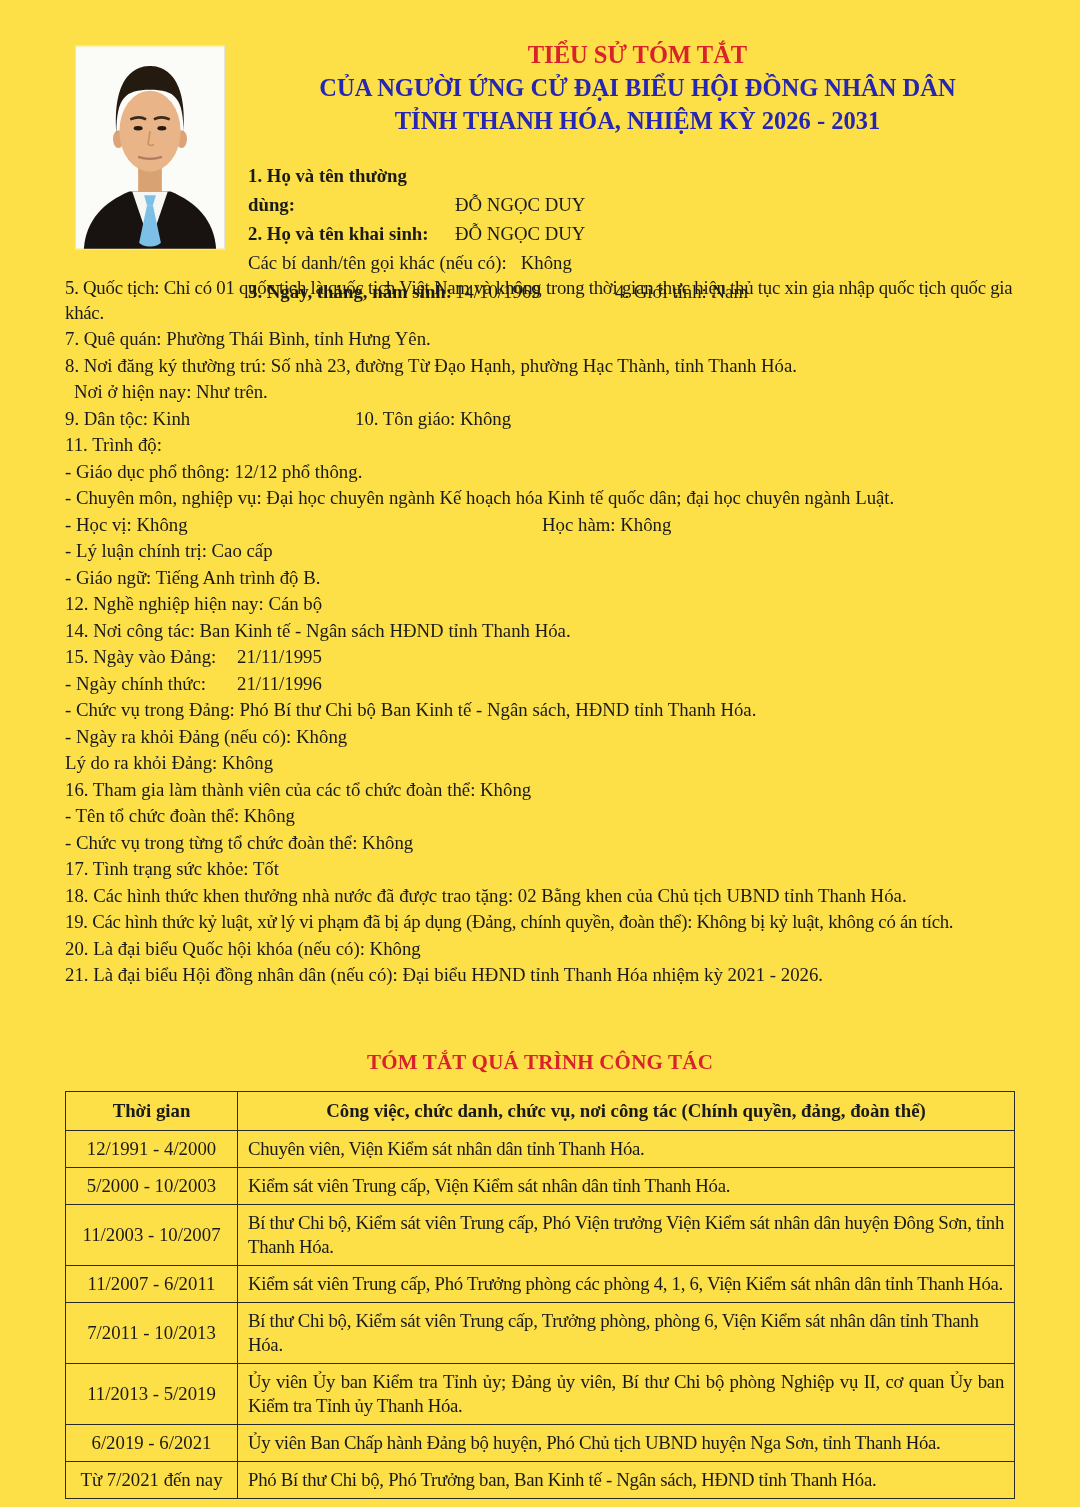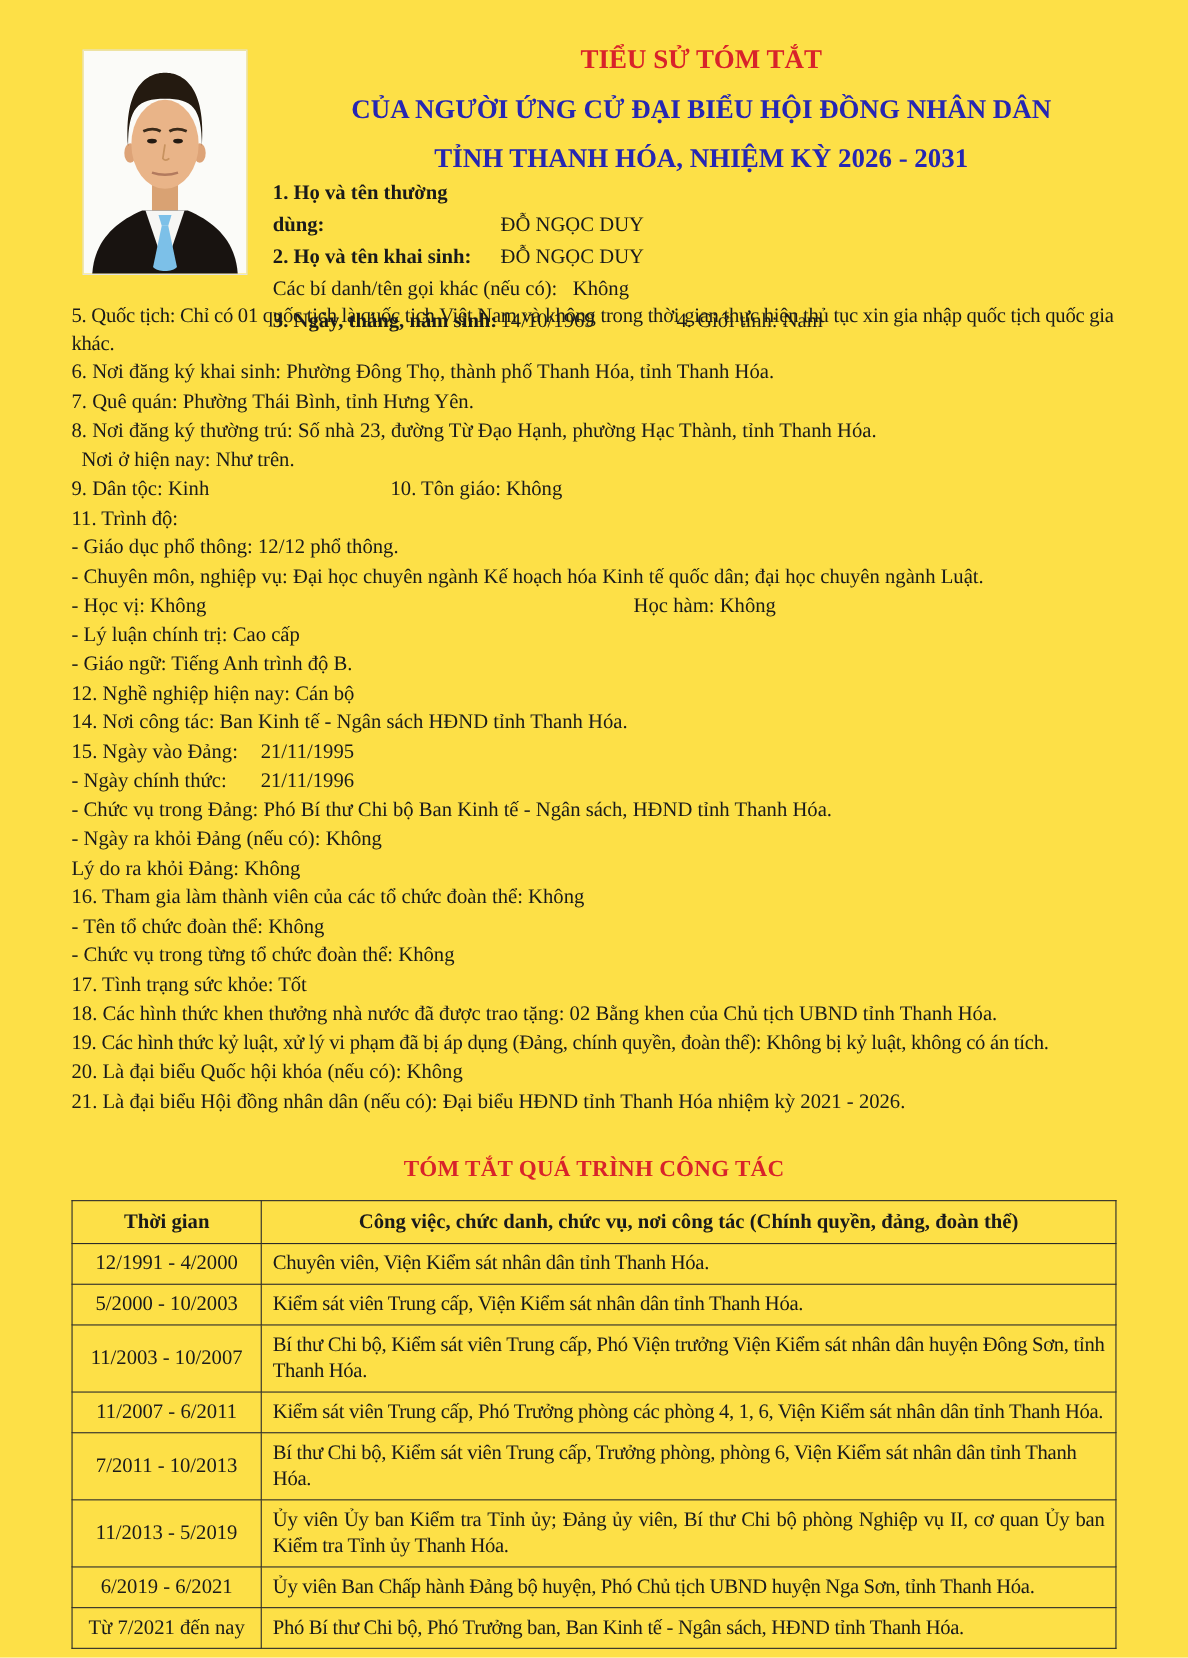--- a/index.html
+++ b/index.html
@@ -3,37 +3,37 @@
 <meta charset="utf-8">
 <style>
   html,body{margin:0;padding:0;background:#ffffff;}
   .page{
     position:relative;width:1080px;height:1507px;background:#fde047;overflow:hidden;
     font-family:"Liberation Serif","DejaVu Serif",serif;color:#1a1a1a;
   }
   
   .doc-header{position:absolute;left:225px;right:30px;top:38px;text-align:center;font-weight:bold;line-height:33px;}
   .doc-title{font-size:24.5px;color:#d8232a;}
-  .doc-subtitle{font-size:24.5px;color:#2626b2;margin-top:12px;}
+  .doc-subtitle{font-size:24.5px;color:#2626b2;}
   
   .photo{position:absolute;left:75px;top:45px;width:150px;height:205px;border:1px solid #e4e4e0;box-sizing:border-box;}
   .photo svg{display:block;width:100%;height:100%;}
   
   .intro{position:absolute;left:248px;top:161px;right:40px;font-size:18.8px;line-height:29px;}
   .intro .lbl{display:inline-block;width:207px;font-weight:bold;}
   .intro .val{display:inline-block;}
   .intro .val-w{display:inline-block;width:160px;}
   .intro .gap{margin-left:14px;}
   
   .main{position:absolute;left:65px;right:66px;top:276px;font-size:18.8px;}
   .main p{margin:0 0 2px 0;line-height:24.5px;position:relative;}
   .main p.indent{padding-left:9px;}
   .main p.tight{letter-spacing:-0.25px;}
   .main .col2-290{position:absolute;left:290px;top:0;}
-  .main .col2-497{position:absolute;left:511px;top:0;}
+  .main .col2-497{position:absolute;left:477px;top:0;}
   .main .col2-172{position:absolute;left:172px;top:0;}
   
   .section-title{position:absolute;left:0;right:0;top:1050px;margin:0;text-align:center;
     font-size:21px;font-weight:bold;color:#d8232a;letter-spacing:0.2px;}
   table.work{position:absolute;left:65px;top:1091px;width:950px;border-collapse:collapse;
     font-size:18.8px;}
   table.work th,table.work td{border:1.5px solid #2b2b2b;padding:6px 10px;line-height:24px;vertical-align:middle;}
   table.work th{font-weight:bold;text-align:center;padding:7px 8px;}
   table.work td.period{text-align:center;width:163px;padding:6px 4px;}
   table.work td.desc{text-align:left;letter-spacing:-0.3px;}
@@ -81,21 +81,20 @@
     <div>
       <span>Các bí danh/tên gọi khác (nếu có):</span><span class="gap">Không</span>
     </div>
     <div>
       <span class="lbl">3. Ngày, tháng, năm sinh:</span><span class="val-w">14/10/1969</span><span>4. Giới tính: Nam</span>
     </div>
   </div>
 
   <div class="main">
     <p class="tight">5. Quốc tịch: Chỉ có 01 quốc tịch là quốc tịch Việt Nam và không trong thời gian thực hiện thủ tục xin gia nhập quốc tịch quốc gia khác.</p>
-    <p>6. Nơi đăng ký khai sinh: Phường Đông Thọ, thành phố Thanh Hóa, tỉnh Thanh Hóa.</p>
     <p>7. Quê quán: Phường Thái Bình, tỉnh Hưng Yên.</p>
     <p>8. Nơi đăng ký thường trú: Số nhà 23, đường Từ Đạo Hạnh, phường Hạc Thành, tỉnh Thanh Hóa.</p>
     <p class="indent">Nơi ở hiện nay: Như trên.</p>
     <p>
       <span>9. Dân tộc: Kinh</span>
       <span class="col2-290">10. Tôn giáo: Không</span>
     </p>
     <p>11. Trình độ:</p>
     <p>- Giáo dục phổ thông: 12/12 phổ thông.</p>
     <p>- Chuyên môn, nghiệp vụ: Đại học chuyên ngành Kế hoạch hóa Kinh tế quốc dân; đại học chuyên ngành Luật.</p>

